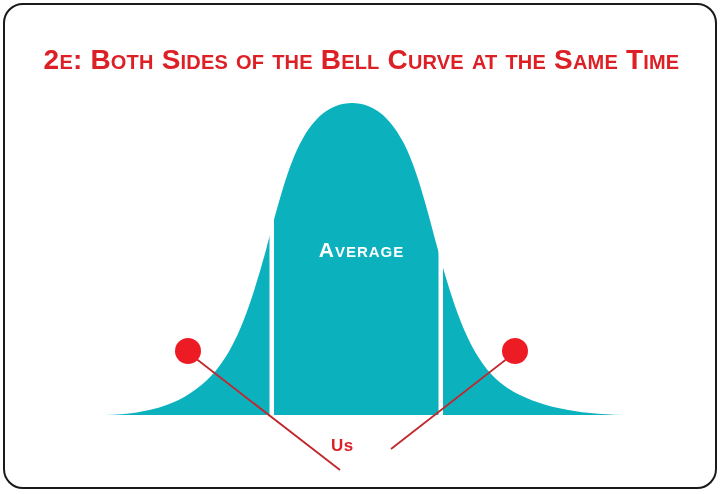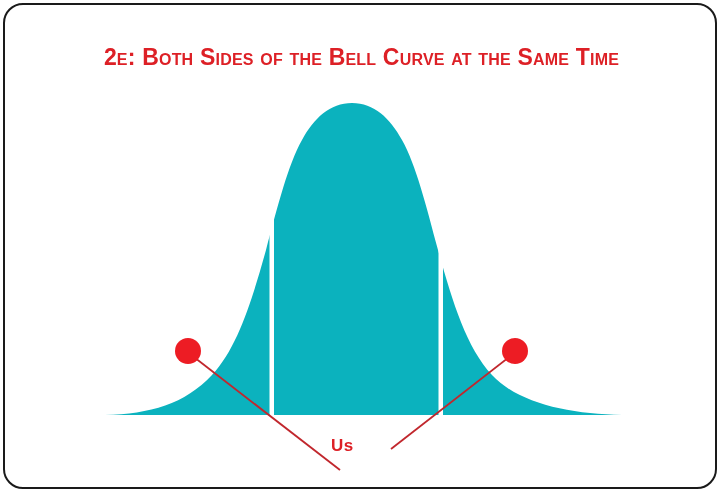--- a/index.html
+++ b/index.html
@@ -33,21 +33,21 @@
   }
   .title {
     position: absolute;
     left: 0;
     top: 44px;
     width: 723px;
     text-align: center;
     color: #DD2026;
     font-family: "Liberation Sans", sans-serif;
     font-weight: bold;
-    font-size: 23px;
+    font-size: 28px;
     font-variant: small-caps;
     letter-spacing: 0.2px;
     white-space: nowrap;
   }
   #figure {
     position: absolute;
     left: 0;
     top: 0;
     width: 723px;
     height: 494px;
@@ -102,16 +102,17 @@
     <rect x="269.5" y="194" width="4.5" height="221" fill="#ffffff"></rect>
     <rect x="438.5" y="194" width="4.5" height="221" fill="#ffffff"></rect>
 
     <line x1="190" y1="354" x2="340" y2="470" stroke="#C1272D" stroke-width="1.8"></line>
     <line x1="513" y1="354" x2="391" y2="449" stroke="#C1272D" stroke-width="1.8"></line>
 
     <circle cx="188" cy="351" r="13" fill="#ED1C24"></circle>
     <circle cx="515" cy="351" r="13" fill="#ED1C24"></circle>
   </svg>
 
+  <div class="avg-label">Average</div>
 
   <div class="us-label">Us</div>
 
 </div>
 
 </body></html>

